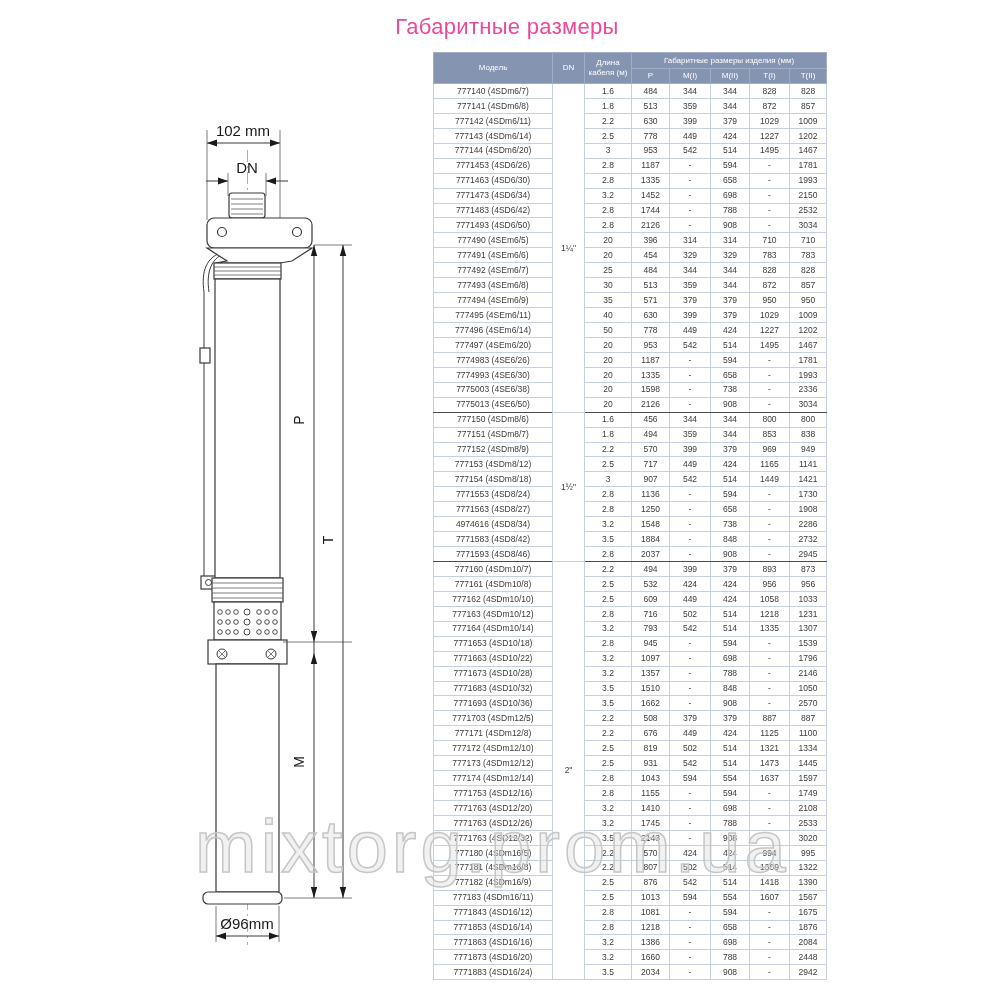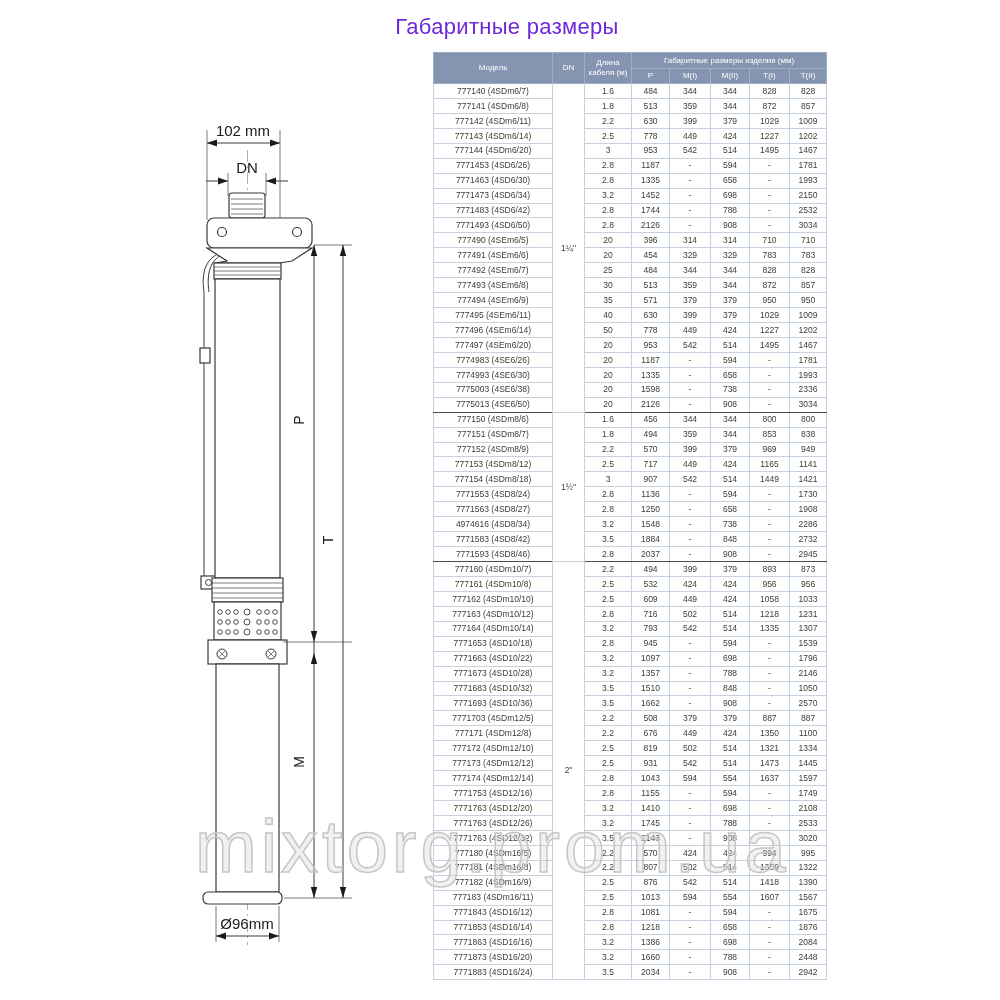--- a/index.html
+++ b/index.html
@@ -2,21 +2,21 @@
 <html><head>
 <meta charset="utf-8">
 <style>
   html,body{margin:0;padding:0;}
   body{
     width:1000px;height:1000px;position:relative;background:#ffffff;
     font-family:"Liberation Sans",sans-serif;overflow:hidden;
   }
   .page-title{
     position:absolute;left:307px;top:14px;width:400px;text-align:center;
-    font-size:22px;color:#6d28d9;letter-spacing:0.3px;
+    font-size:22px;color:#ec4899;letter-spacing:0.3px;
   }
   
   .spec-table{
     position:absolute;left:433px;top:52px;width:394px;
     border-collapse:collapse;table-layout:fixed;background:#fff;
   }
   .spec-table th{
     background:#8594b1;color:#fff;font-weight:400;font-size:8px;
     border:1px solid #9fadc6;padding:0;line-height:1.25;text-align:center;
   }
@@ -585,21 +585,21 @@
         <td>379</td>
         <td>887</td>
         <td>887</td>
       </tr>
       <tr>
         <td class="model">777171 (4SDm12/8)</td>
         <td>2.2</td>
         <td>676</td>
         <td>449</td>
         <td>424</td>
-        <td>1350</td>
+        <td>1125</td>
         <td>1100</td>
       </tr>
       <tr>
         <td class="model">777172 (4SDm12/10)</td>
         <td>2.5</td>
         <td>819</td>
         <td>502</td>
         <td>514</td>
         <td>1321</td>
         <td>1334</td>

